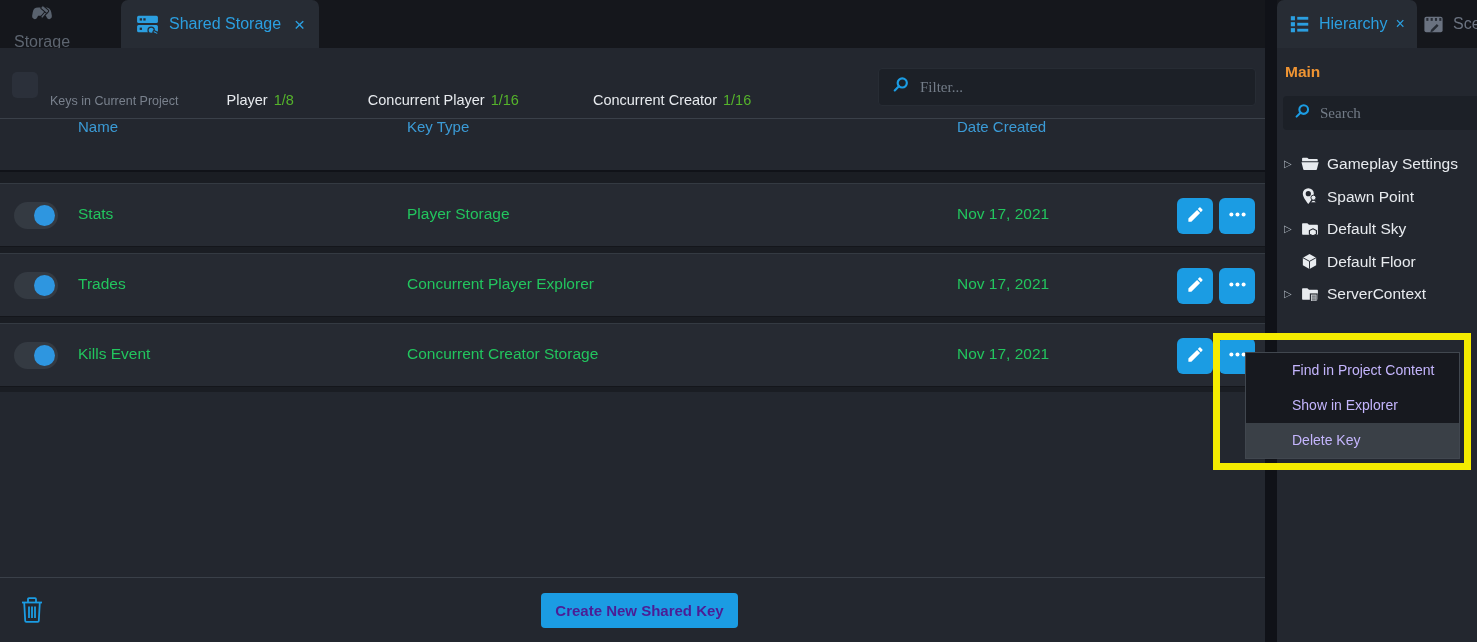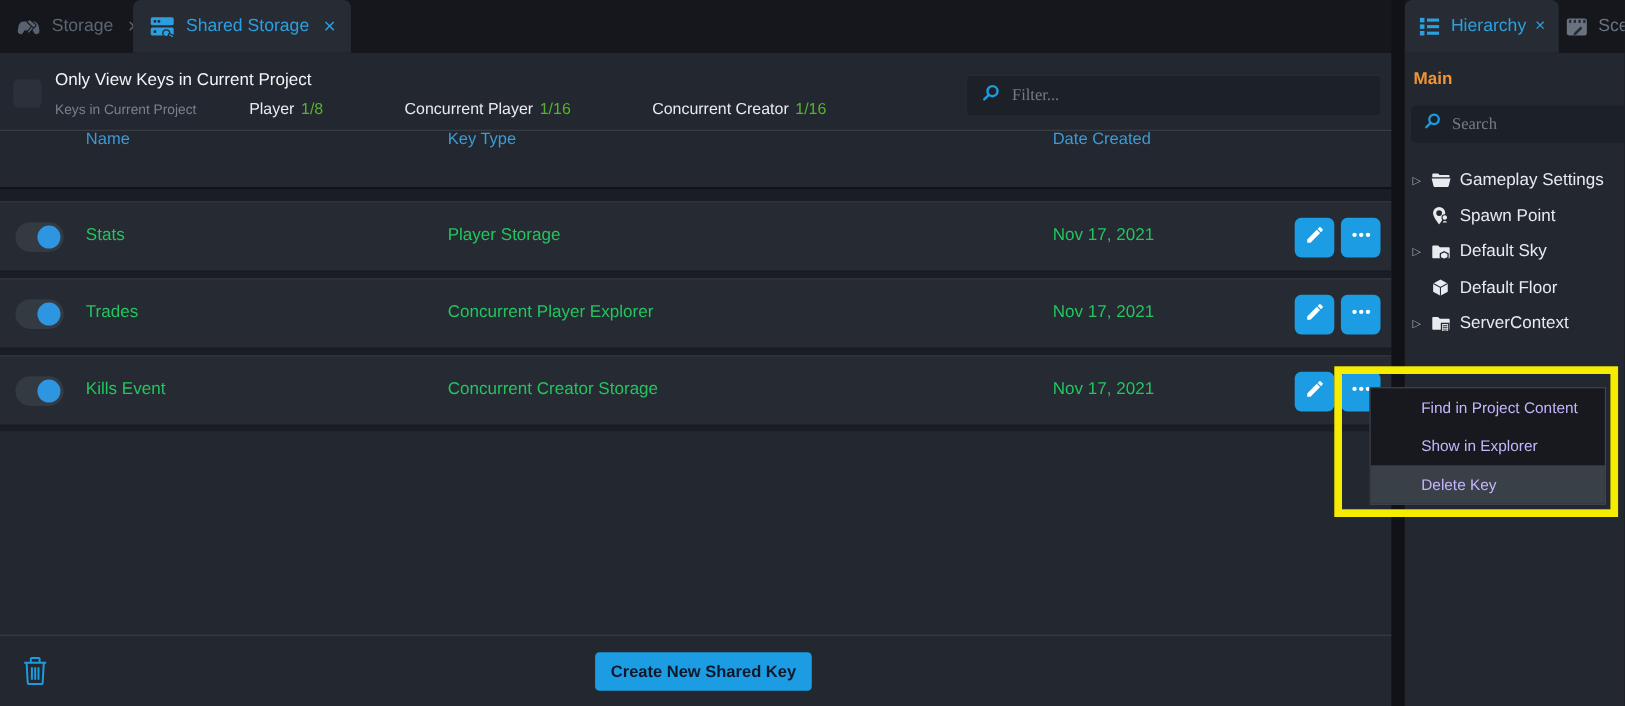--- a/index.html
+++ b/index.html
@@ -43,21 +43,21 @@
   .row-0 { top:11px; } .row-1 { top:81px; } .row-2 { top:151px; }
   .toggle { position:absolute; left:14px; top:18px; width:44px; height:27px; border-radius:14px; background:#343a42; cursor:pointer; }
   .toggle .knob { position:absolute; right:3px; top:3px; width:21px; height:21px; border-radius:50%; background:#2e96e0; }
   .cell { position:absolute; top:21px; font-size:15.5px; color:#22c55e; }
   .cell-name { left:78px; } .cell-type { left:407px; } .cell-date { left:957px; }
   .act-btn { position:absolute; top:14px; width:36px; height:36px; border-radius:6px; background:#1b9ce3; display:flex; align-items:center; justify-content:center; cursor:pointer; }
   .btn-edit { left:1177px; } .btn-more { left:1219px; }
 
   .footer-divider { position:absolute; left:0; top:529px; width:100%; border-top:1px solid #3a4049; }
   .trash { position:absolute; left:21px; top:549px; width:22px; height:26px; cursor:pointer; }
-  .create-btn { position:absolute; left:541px; top:545px; width:197px; height:35px; background:#1b9ce3; border:none; border-radius:4px; color:#0f172a; font-size:15px; font-weight:bold; font-family:"Liberation Sans",sans-serif; cursor:pointer; }
+  .create-btn { position:absolute; left:541px; top:545px; width:197px; height:35px; background:#1b9ce3; border:none; border-radius:4px; color:#4c1d95; font-size:15px; font-weight:bold; font-family:"Liberation Sans",sans-serif; cursor:pointer; }
 
   
   .gutter { position:absolute; left:1265px; top:0; width:12px; height:642px; background:#101218; }
 
   
   .right-panel { position:absolute; left:1277px; top:48px; width:200px; height:594px; background:#23272f; }
   .rtab { position:absolute; top:0; height:48px; display:flex; align-items:center; gap:8px; padding:0 12px; font-size:16px; cursor:pointer; }
   .rtab.active { left:1277px; background:#272c34; border-radius:7px 7px 0 0; color:#2b9fe0; }
   .rtab.partial { left:1410px; color:#6b7380; }
   .scene-name { position:absolute; left:8px; top:15px; font-size:15.5px; font-weight:bold; color:#ef9433; }
@@ -74,21 +74,21 @@
   .menu-item { height:35px; line-height:35px; padding-left:46px; font-size:14px; color:#c4b5fd; cursor:pointer; white-space:nowrap; }
   .menu-item.highlighted { background:#3a4047; }
 
   
   .yellow-box { position:absolute; left:1213px; top:333px; width:258px; height:137px; border:7px solid #f5ec00; z-index:30; pointer-events:none; }
 </style>
 </head>
 <body>
 
 <div class="tabbar">
-  <div class="tab inactive" style="left:0;">
+  <div class="tab inactive" style="left:0;flex-direction:column;">
     <span class="tab-icon">
       <svg width="24" height="24" viewBox="0 0 24 24" fill="#59626e">
           <path d="M8 7.5h8c2.6 0 4.8 1.9 5.2 4.4l.7 4.2a2.7 2.7 0 0 1-5.1 1.5l-.9-1.9H8.1l-.9 1.9a2.7 2.7 0 0 1-5.1-1.5l.7-4.2A5.3 5.3 0 0 1 8 7.5z"></path>
           <g stroke="#15171c" stroke-width="1">
             <rect x="13.4" y="9.5" width="2.4" height="9.5" rx="1" transform="rotate(40 14.6 14)"></rect>
             <rect x="10.5" y="7.6" width="8.5" height="3.6" rx="1" transform="rotate(40 14.7 9.4)"></rect>
           </g>
         </svg>
     </span>
     <span>Storage</span>
@@ -110,21 +110,20 @@
     </span>
     <span>Shared Storage</span>
     <span class="close">×</span>
   </div>
 </div>
 
 <div class="main-panel">
 
   <div class="mp-header">
     <div class="checkbox"></div>
-    <div class="mp-title">Only View Keys in Current Project</div>
     <div class="mp-subrow">
       <span class="mp-subtitle">Keys in Current Project</span>
       <span class="counter"><span>Player</span><span class="cval">1/8</span></span>
       <span class="counter"><span>Concurrent Player</span><span class="cval">1/16</span></span>
       <span class="counter"><span>Concurrent Creator</span><span class="cval">1/16</span></span>
     </div>
     <div class="filterbox">
       <span>
         <svg width="20" height="20" viewBox="0 0 24 24" fill="none" stroke="#1b9ce3" stroke-width="2.6">
             <circle cx="13.5" cy="9.5" r="5.5"></circle>

